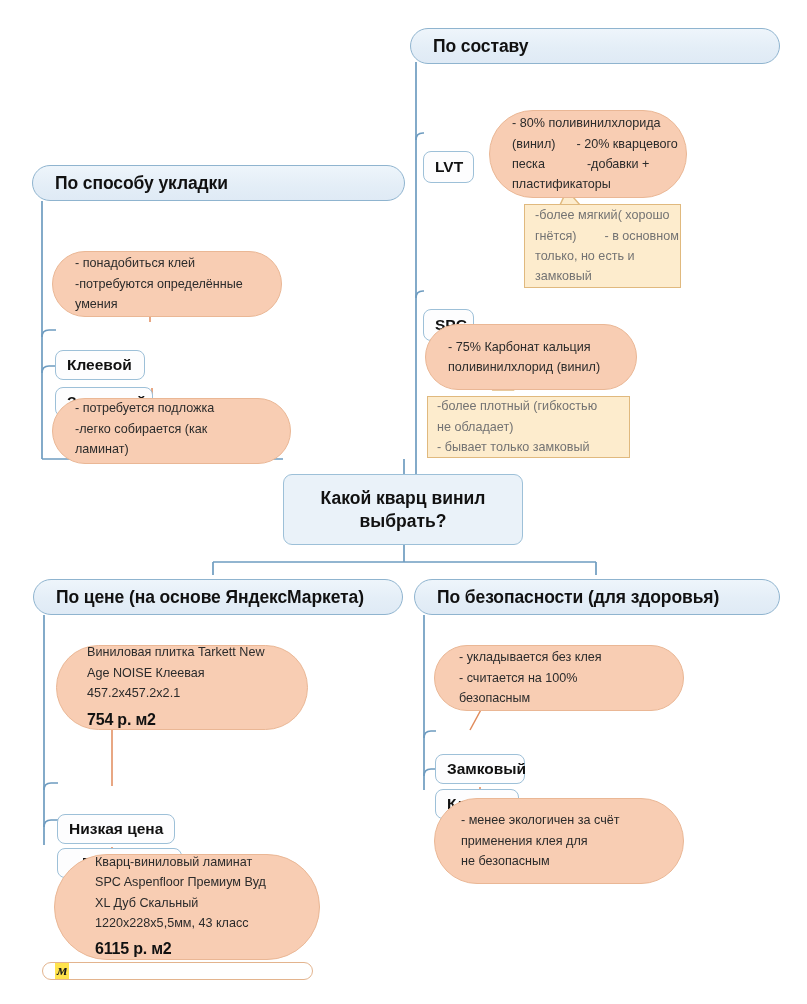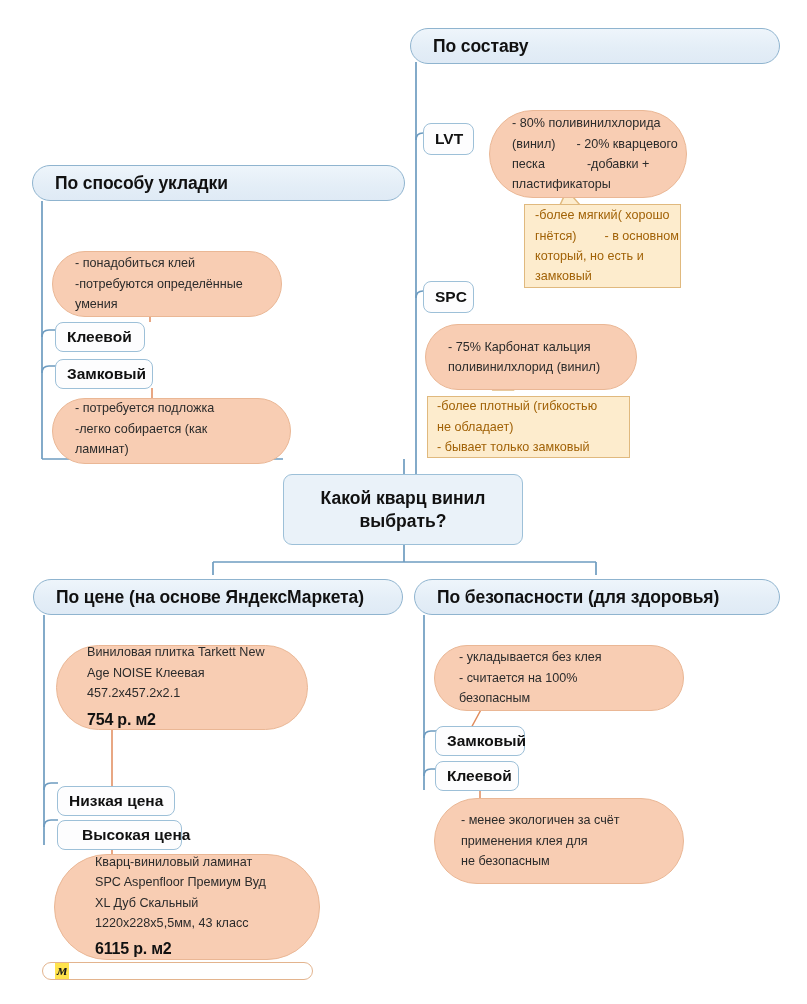--- a/index.html
+++ b/index.html
@@ -50,20 +50,21 @@
   .chip{
     background:#fdfdfe;
     border:1.2px solid #9dc0d8;
     border-radius:8px;
     display:flex;align-items:center;
     padding:0 10px 0 11px;
     color:#111;
     font-weight:bold;
     font-size:15.5px;
     white-space:nowrap;
+    margin-top:28px;
   }
 
   
   .pill{
     background:#f8cdb3;
     border:1px solid #eab795;
     border-radius:999px;
     color:#2b2b2b;
     font-size:12.6px;
     line-height:1.62;
@@ -72,21 +73,21 @@
   }
   .pill .ln{white-space:pre;}
   .pill.price .big{
     font-size:16px;font-weight:bold;color:#111;margin-top:3px;letter-spacing:-.2px;
   }
 
   
   .note{
     background:#fdeccd;
     border:1px solid #e0b97e;
-    color:#a16207;
+    color:#737373;
     font-size:12.6px;
     line-height:1.62;
     box-sizing:border-box;
     display:flex;flex-direction:column;justify-content:center;
   }
   .note .ln{white-space:pre;}
 
   
   .cutbar{
     background:#ffffff;
@@ -171,21 +172,21 @@
   <div class="node pill" style="left:489px;top:110px;width:198px;height:88px;padding:0 18px 0 22px;">
     <span class="ln">- 80% поливинилхлорида</span>
     <span class="ln">(винил)      - 20% кварцевого</span>
     <span class="ln">песка            -добавки +</span>
     <span class="ln">пластификаторы</span>
   </div>
 
   <div class="node note" style="left:524px;top:204px;width:157px;height:84px;padding:4px 8px 4px 10px;">
     <span class="ln">-более мягкий( хорошо</span>
     <span class="ln">гнётся)        - в основном</span>
-    <span class="ln">который, но есть и</span>
+    <span class="ln">только, но есть и</span>
     <span class="ln">замковый</span>
   </div>
 
   <div class="node chip" style="left:423px;top:281px;width:51px;height:32px;">
     <span>SPC</span>
   </div>
 
   <div class="node pill" style="left:425px;top:324px;width:212px;height:66px;padding:0 16px 0 22px;">
     <span class="ln">- 75% Карбонат кальция</span>
     <span class="ln">поливинилхлорид (винил)</span>

